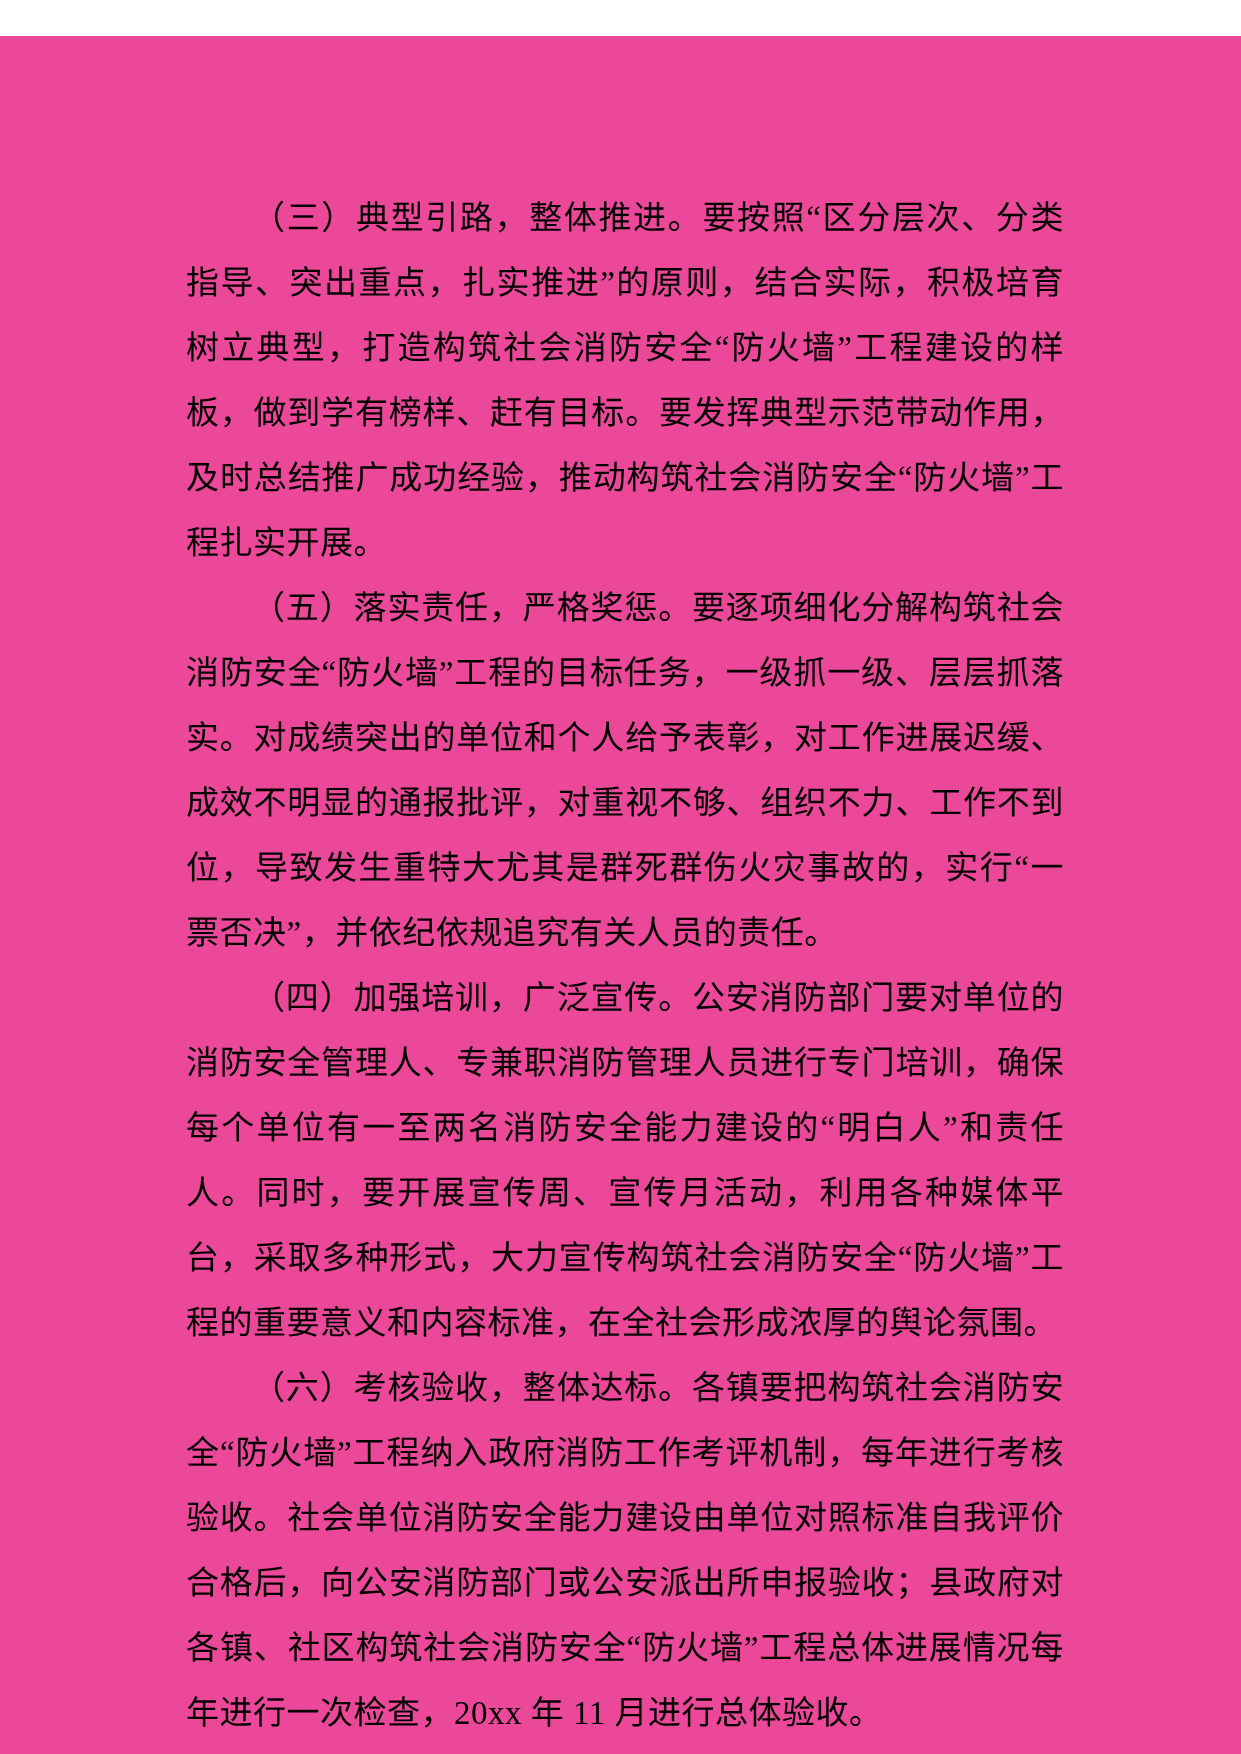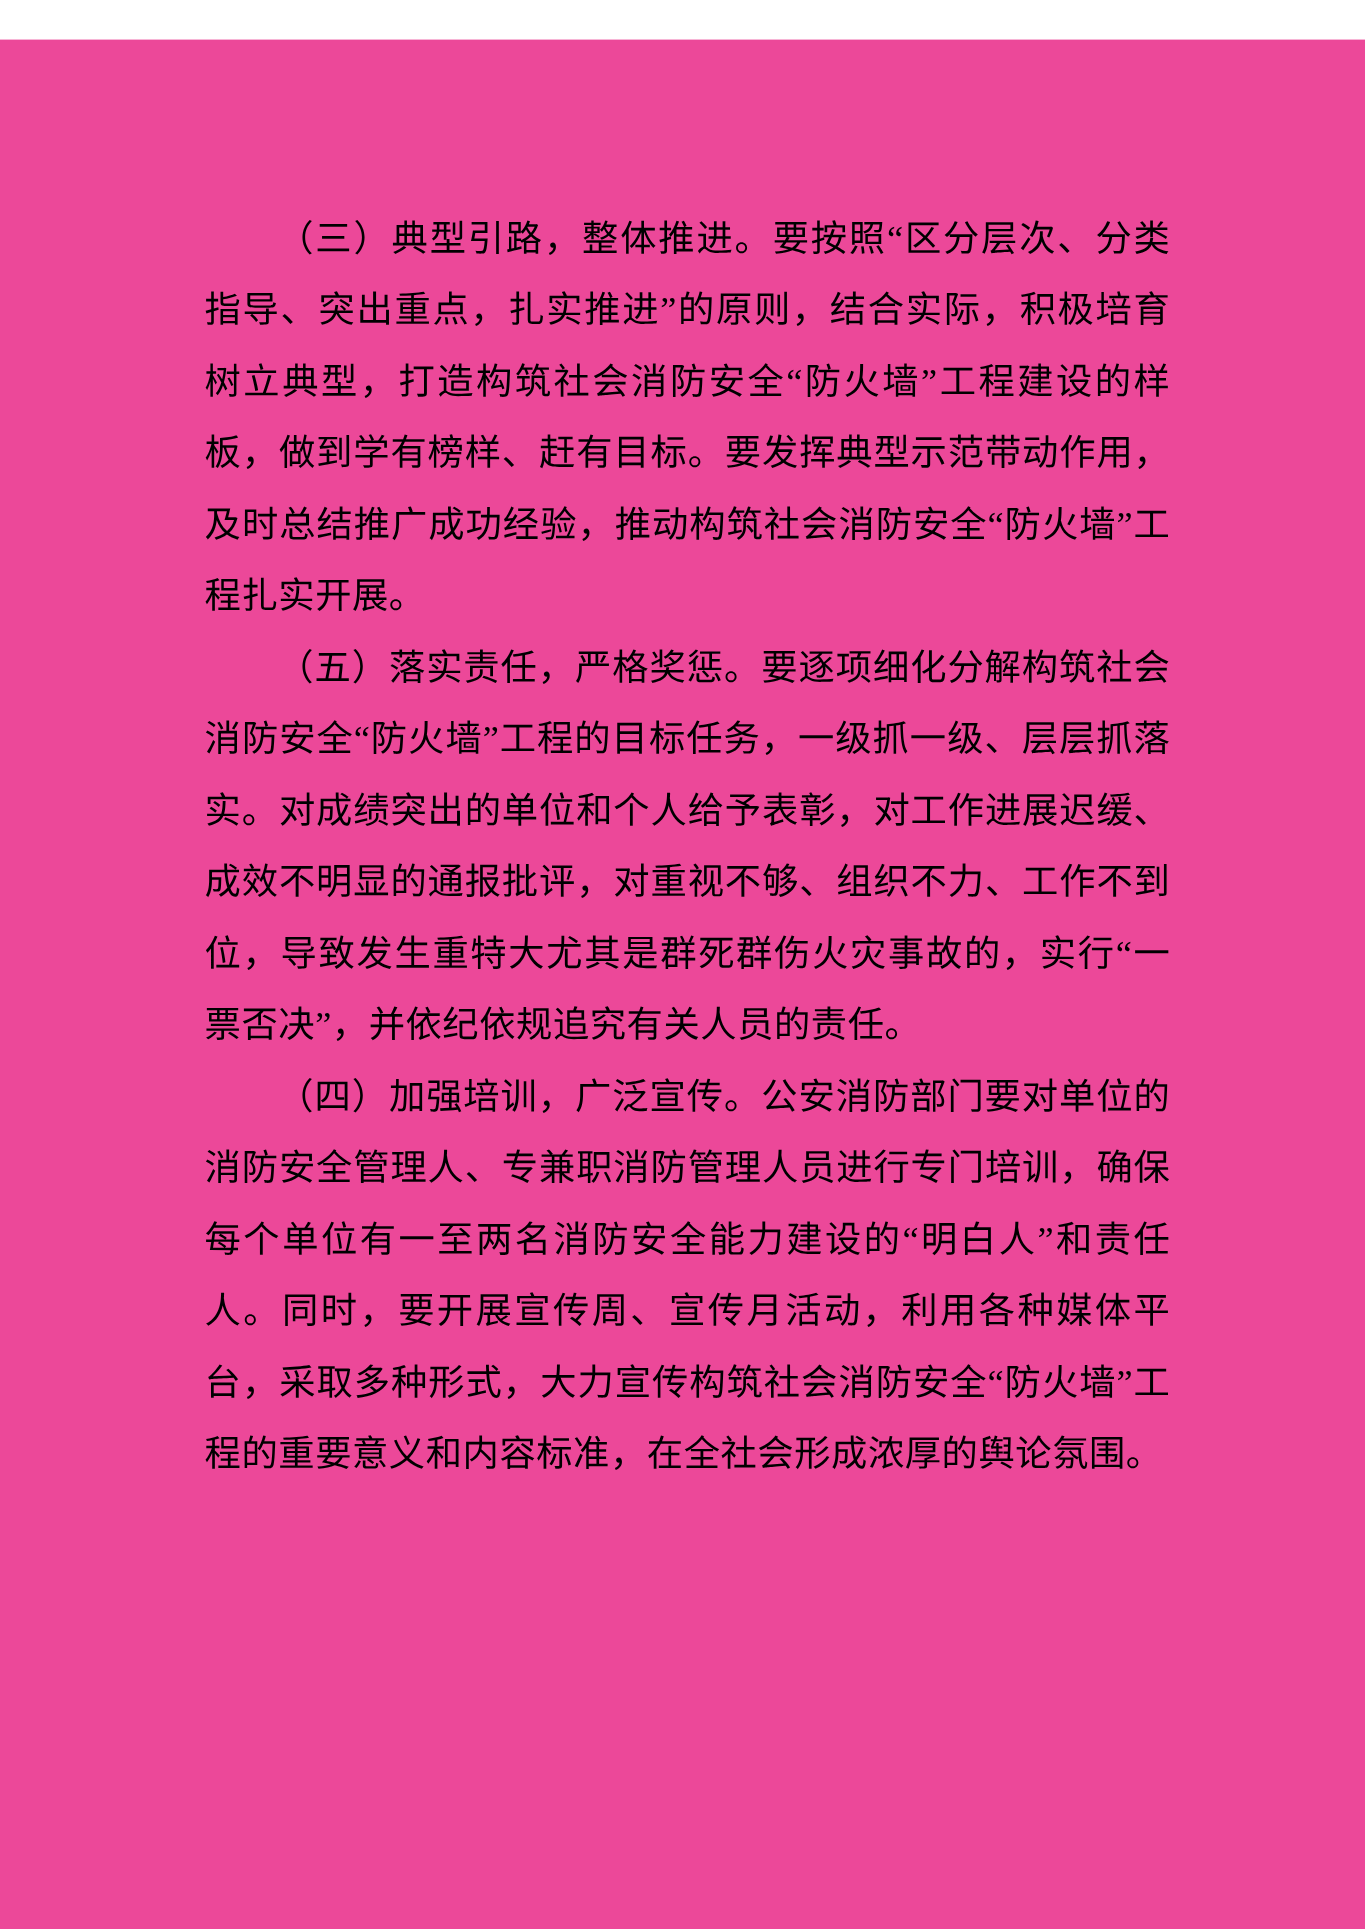--- a/index.html
+++ b/index.html
@@ -35,14 +35,15 @@
   }
 </style>
 </head>
 <body>
 
 <div class="page">
   <div class="doc-body">
     <p class="para">（三）典型引路，整体推进。要按照“区分层次、分类指导、突出重点，扎实推进”的原则，结合实际，积极培育树立典型，打造构筑社会消防安全“防火墙”工程建设的样板，做到学有榜样、赶有目标。要发挥典型示范带动作用，及时总结推广成功经验，推动构筑社会消防安全“防火墙”工程扎实开展。</p>
     <p class="para">（五）落实责任，严格奖惩。要逐项细化分解构筑社会消防安全“防火墙”工程的目标任务，一级抓一级、层层抓落实。对成绩突出的单位和个人给予表彰，对工作进展迟缓、成效不明显的通报批评，对重视不够、组织不力、工作不到位，导致发生重特大尤其是群死群伤火灾事故的，实行“一票否决”，并依纪依规追究有关人员的责任。</p>
     <p class="para">（四）加强培训，广泛宣传。公安消防部门要对单位的消防安全管理人、专兼职消防管理人员进行专门培训，确保每个单位有一至两名消防安全能力建设的“明白人”和责任人。同时，要开展宣传周、宣传月活动，利用各种媒体平台，采取多种形式，大力宣传构筑社会消防安全“防火墙”工程的重要意义和内容标准，在全社会形成浓厚的舆论氛围。</p>
+    <p class="para">（六）考核验收，整体达标。各镇要把构筑社会消防安全“防火墙”工程纳入政府消防工作考评机制，每年进行考核验收。社会单位消防安全能力建设由单位对照标准自我评价合格后，向公安消防部门或公安派出所申报验收；县政府对各镇、社区构筑社会消防安全“防火墙”工程总体进展情况每年进行一次检查，20xx 年 11 月进行总体验收。</p>
   </div>
 </div>
 
 </body></html>

